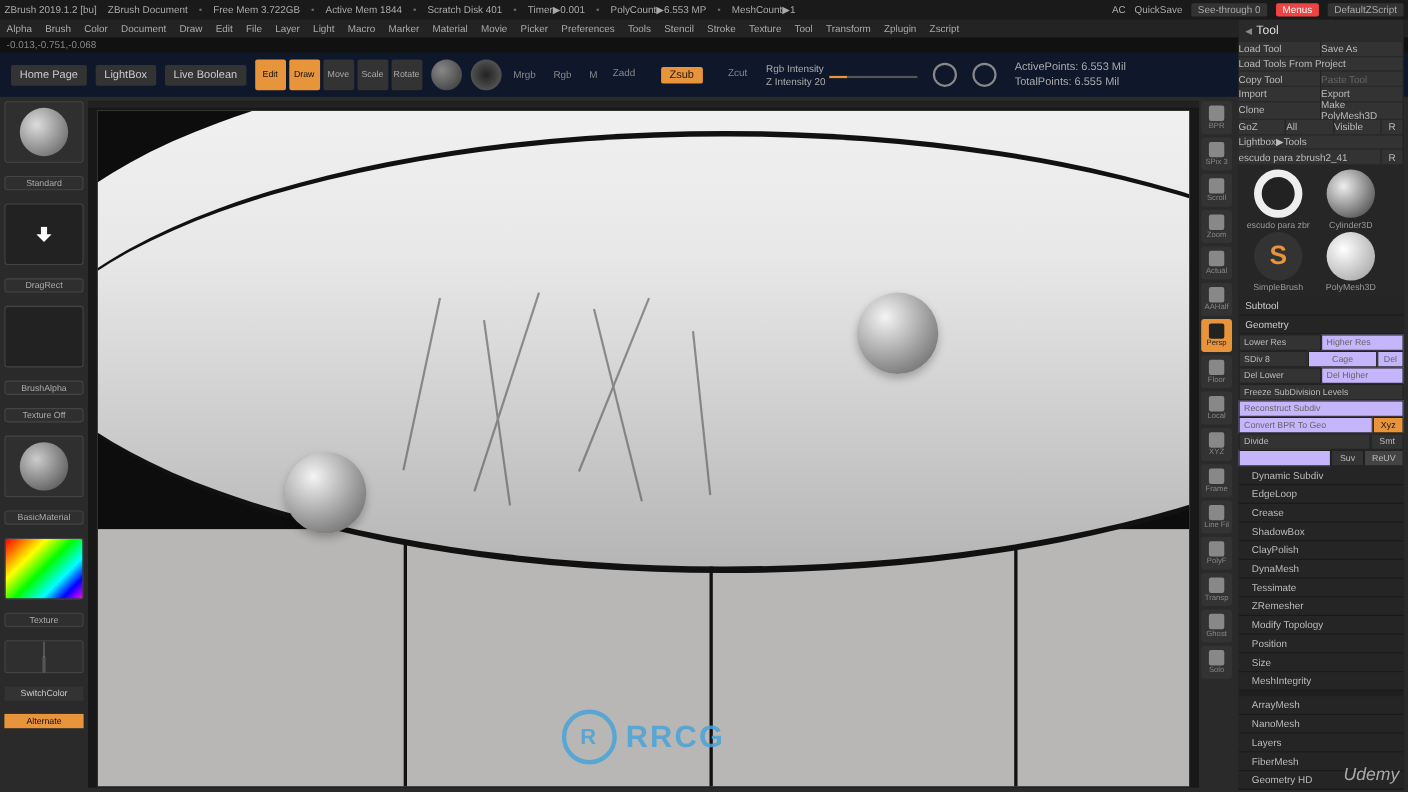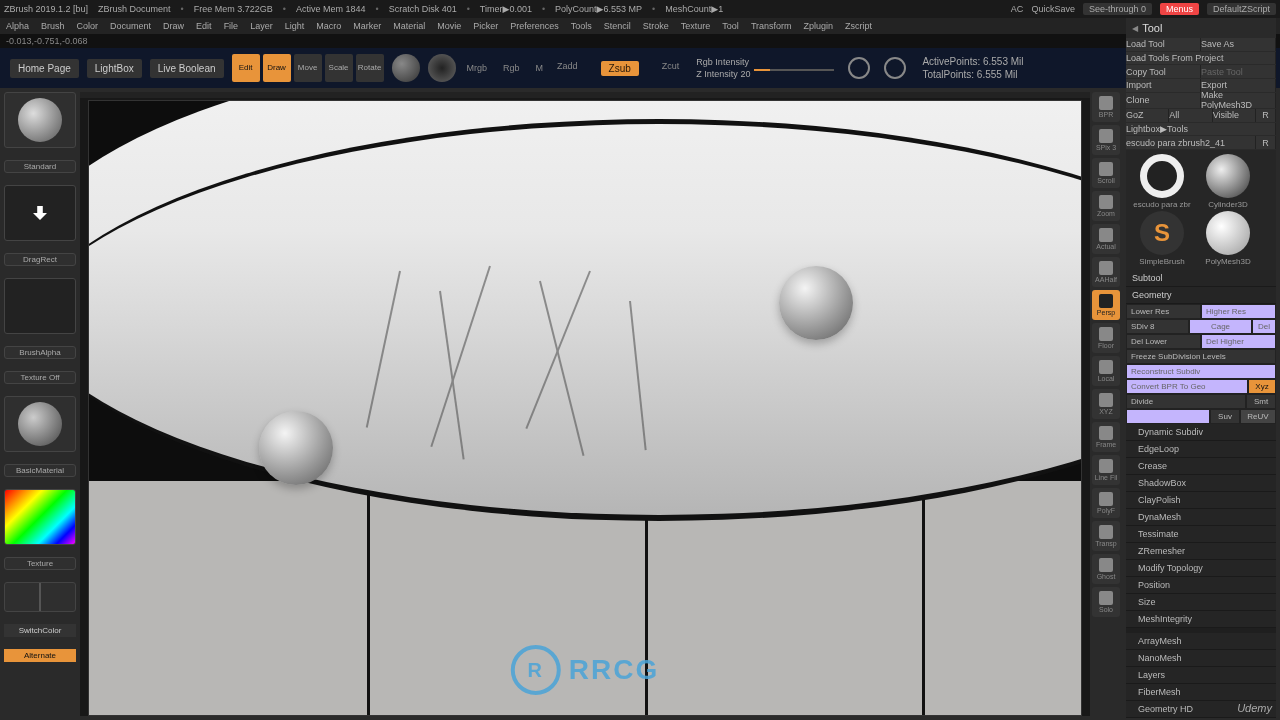--- a/index.html
+++ b/index.html
@@ -93,21 +93,21 @@
 .orb.o2{left:690px;top:165px}
 .scratches{position:absolute;left:290px;top:160px;width:360px;height:230px;opacity:.6}
 .scratches span{position:absolute;width:2px;background:#555;transform-origin:top}
 .lower{position:absolute;left:0;right:0;top:380px;bottom:0;background:#b8b7b5}
 .lower .seam{position:absolute;top:0;bottom:0;width:3px;background:#111}
 
 
 .wm{position:absolute;left:50%;bottom:20px;transform:translateX(-50%);font-size:28px;color:#4aa4d8;opacity:.85;display:flex;align-items:center;gap:8px;font-weight:bold;letter-spacing:2px}
 .wm .logo{width:50px;height:50px;border:4px solid #4aa4d8;border-radius:50%;display:flex;align-items:center;justify-content:center;font-size:20px}
 
-.udemy{position:absolute;right:8px;bottom:6px;color:#aaa;font-size:11px;font-style:italic}
+.udemy{position:absolute;right:8px;bottom:6px;color:#aaa;font-size:16px;font-style:italic}
 </style>
 </head>
 <body>
 
 <div class="title-bar">
   <span>ZBrush 2019.1.2 [bu]</span>
   <span>ZBrush Document</span>
   <span class="sep">•</span>
   <span>Free Mem 3.722GB</span>
   <span class="sep">•</span>

